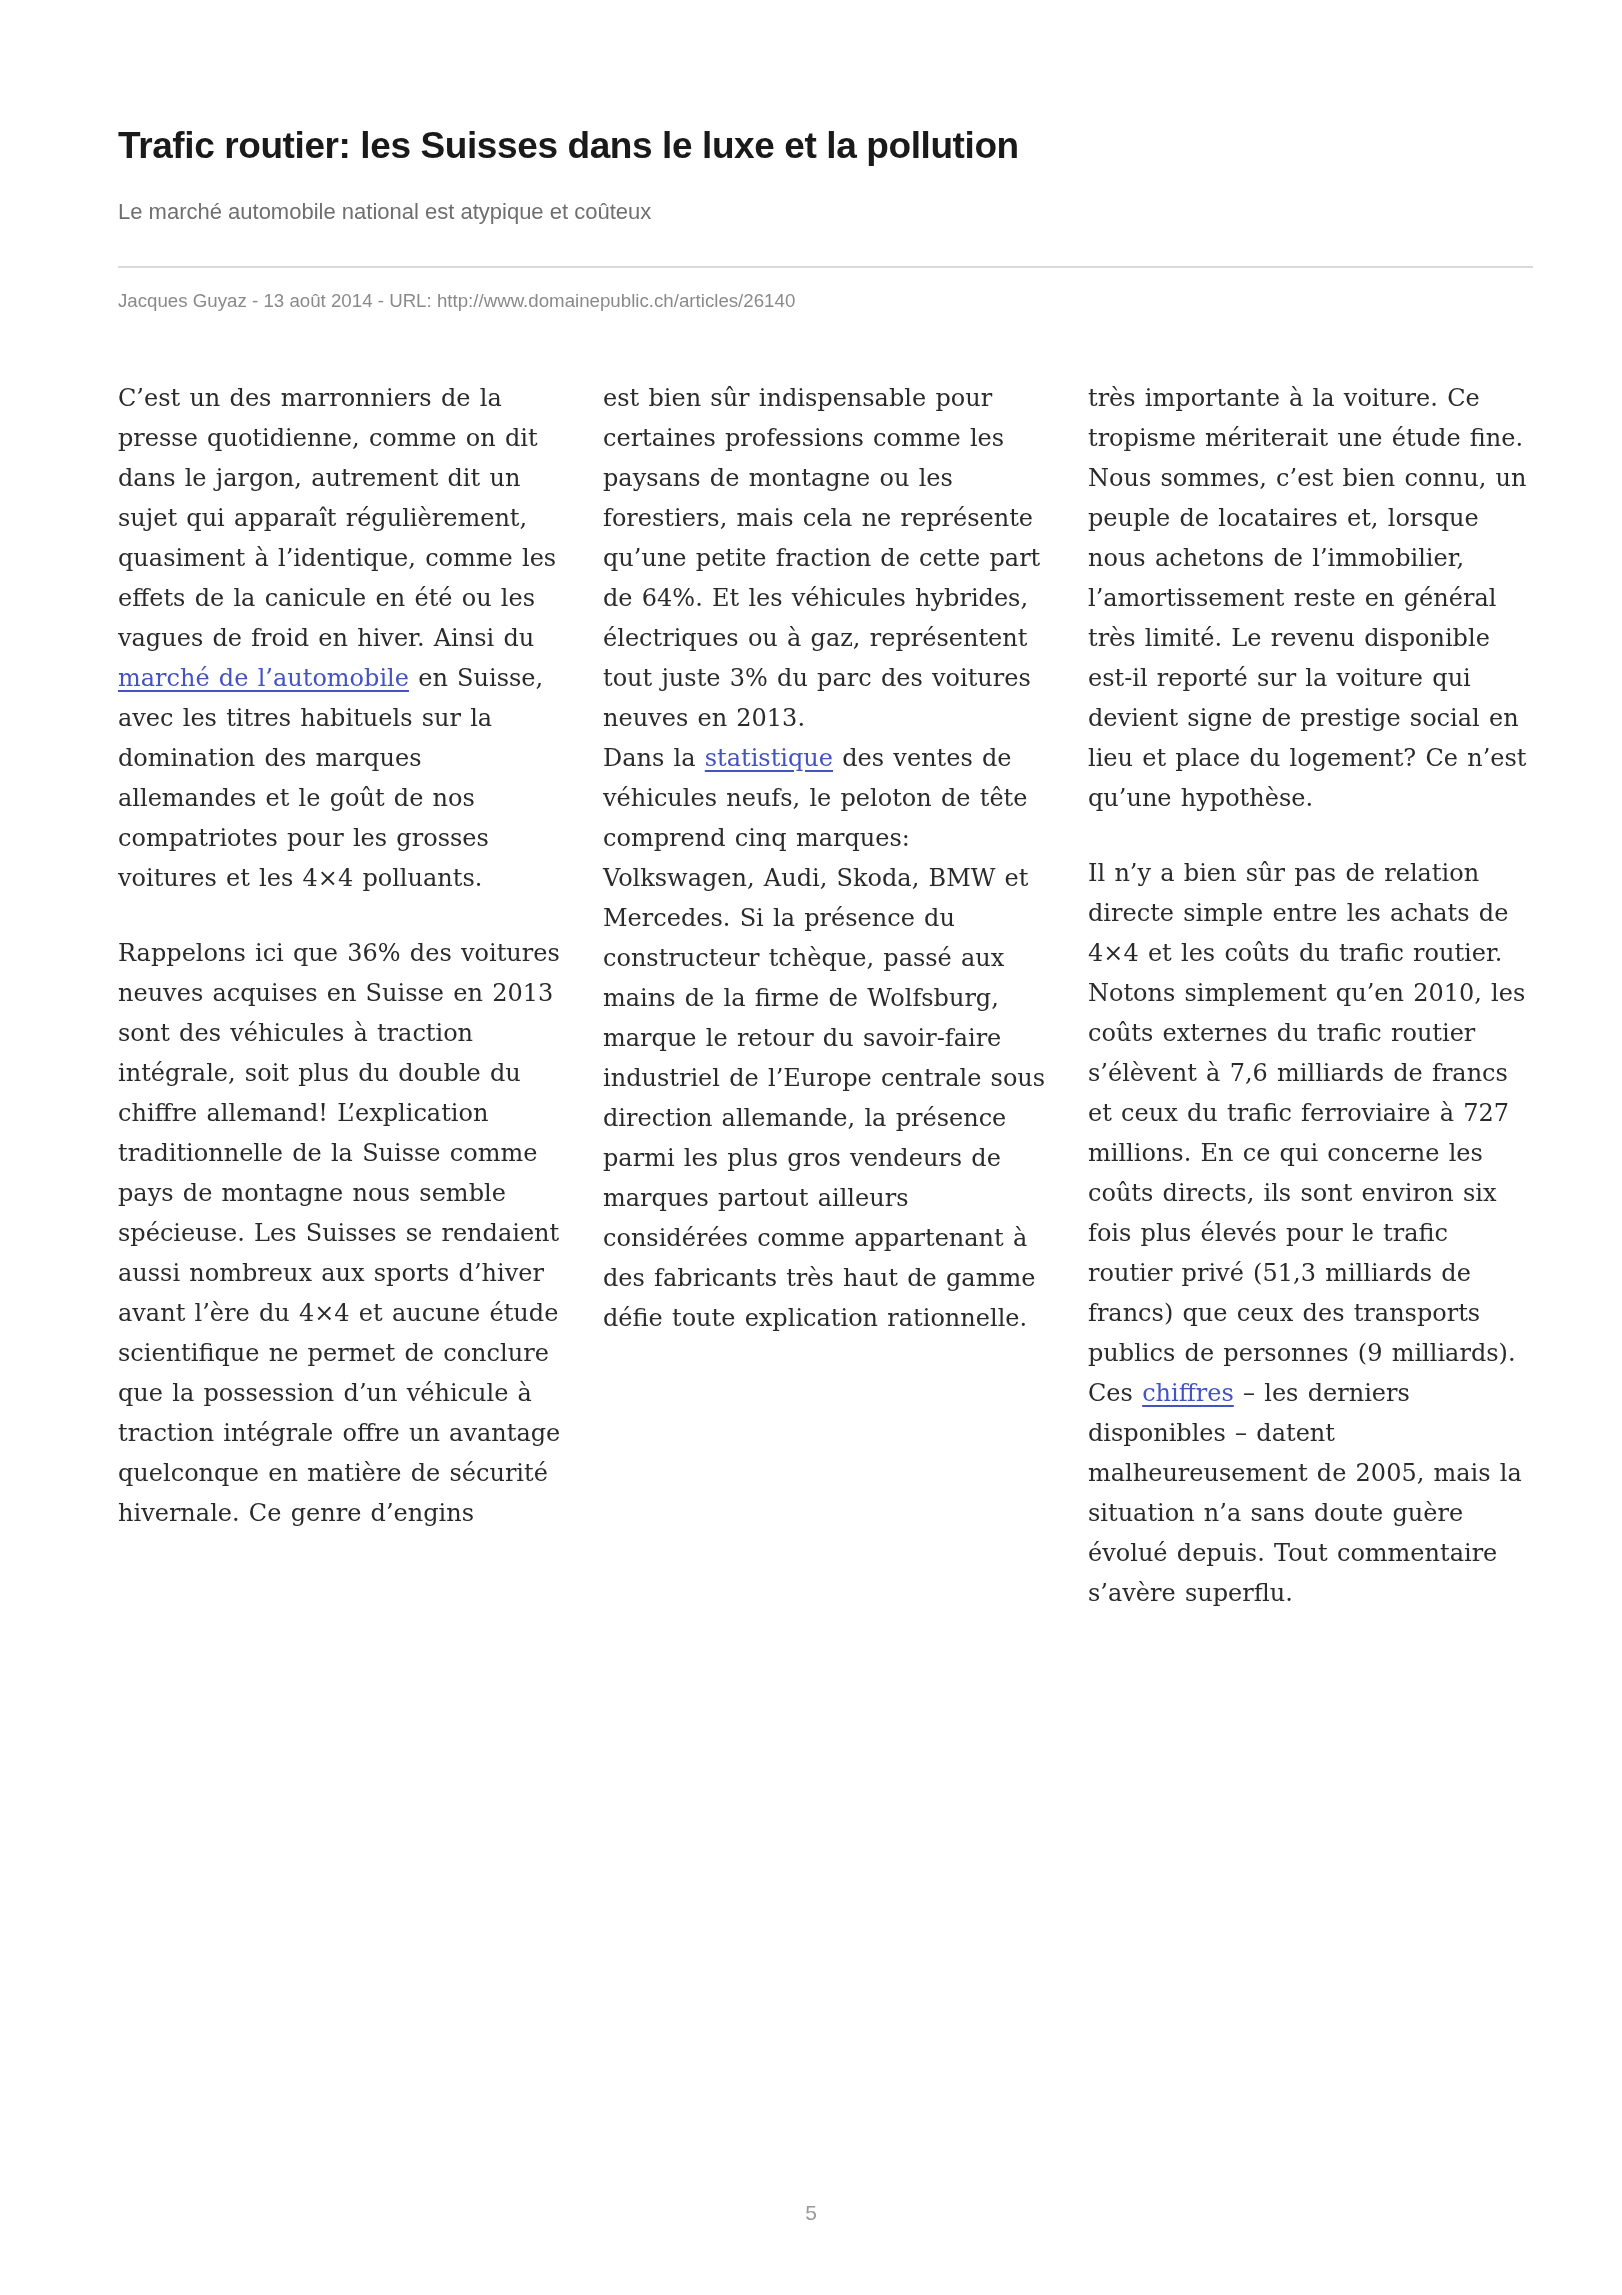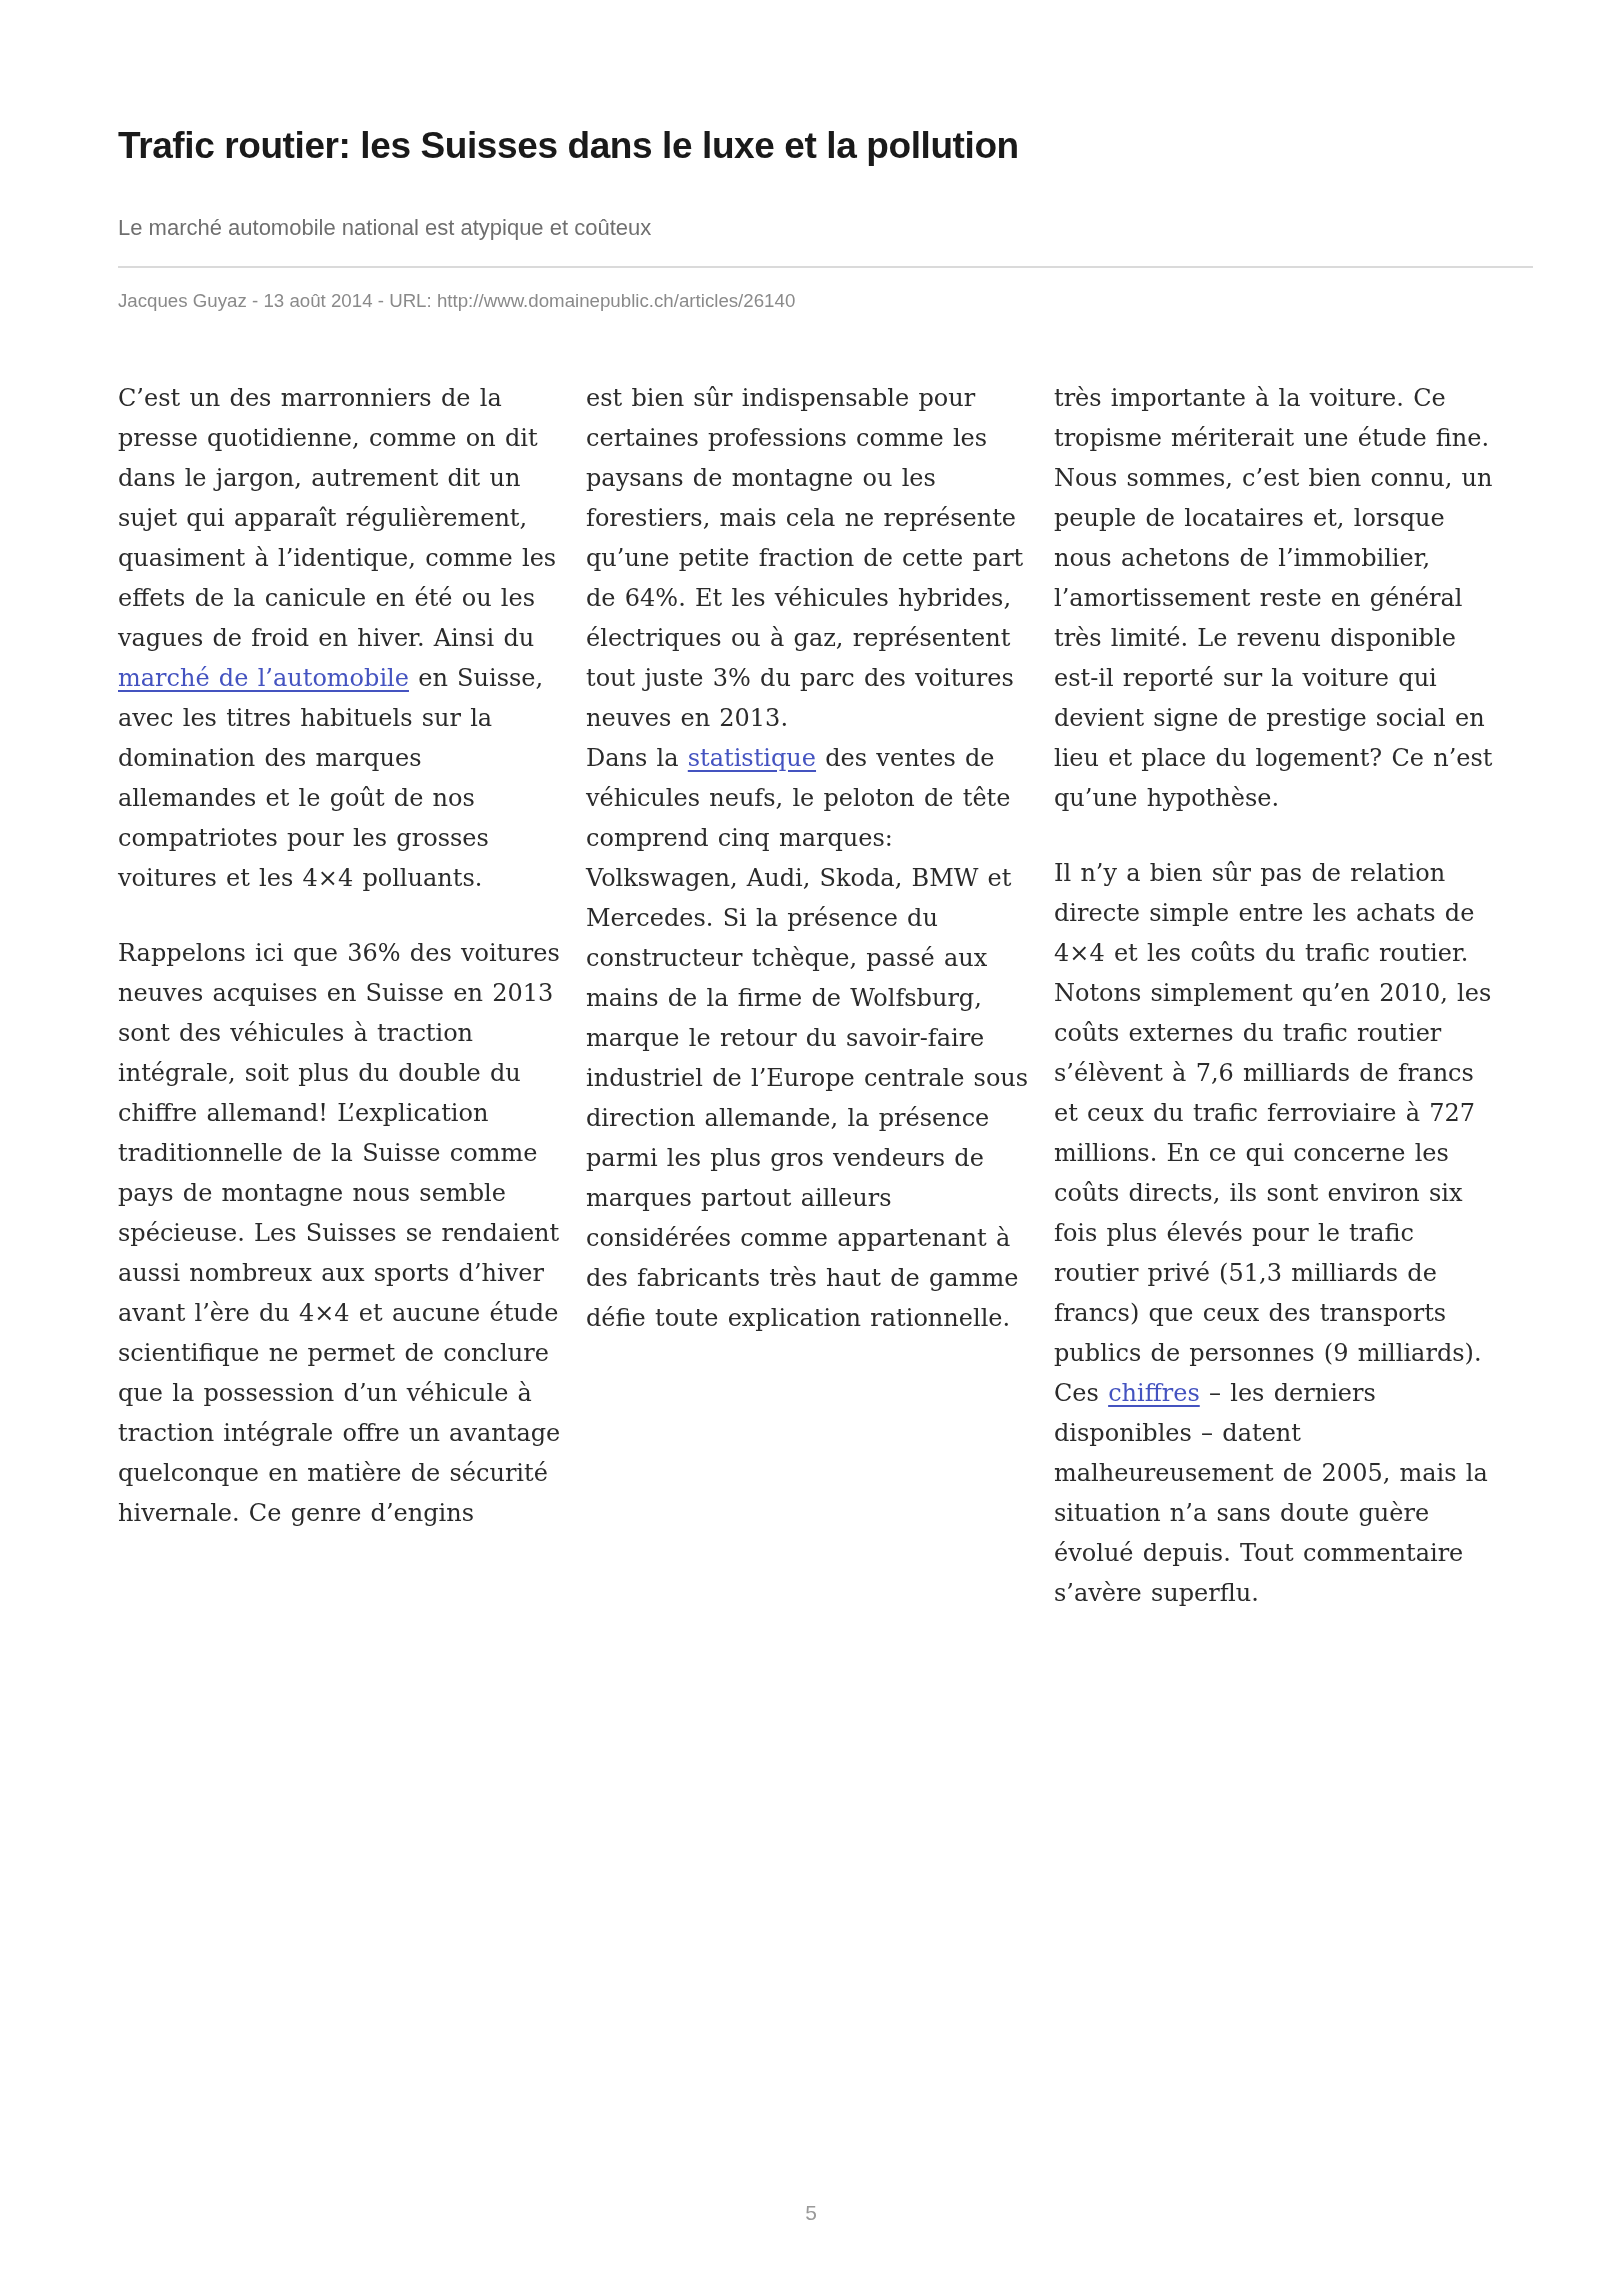--- a/index.html
+++ b/index.html
@@ -27,38 +27,38 @@
   .page-title{
     position:absolute;left:118px;top:122px;width:1415px;
     margin:0;
     font-family:"Liberation Sans", sans-serif;
     font-weight:700;
     font-size:37px;line-height:47px;
     color:var(--title-color);
     letter-spacing:-0.4px;
   }
   .page-subtitle{
-    position:absolute;left:118px;top:214px;width:1415px;
+    position:absolute;left:118px;top:198px;width:1415px;
     font-family:"Liberation Sans", sans-serif;
     font-size:22px;line-height:27.6px;
     color:var(--subtitle-color);
   }
   .header-rule{
     position:absolute;left:118px;top:266px;width:1415px;height:1.6px;
     background:var(--rule-color);
   }
   .byline{
     position:absolute;left:118px;top:289px;width:1415px;
     font-family:"Liberation Sans", sans-serif;
     font-size:18.7px;line-height:24px;
     color:var(--byline-color);
   }
   .columns{
     position:absolute;left:118px;top:378px;width:1415px;
-    display:flex;gap:24px;
+    display:flex;gap:41px;
   }
   .col{
     width:444px;flex:0 0 444px;
     font-size:24px;line-height:40px;
     color:var(--body-color);
     text-align:left;
     word-spacing:1.6px;
   }
   .para{margin:0;}
   .para.gap{margin-top:35px;}

